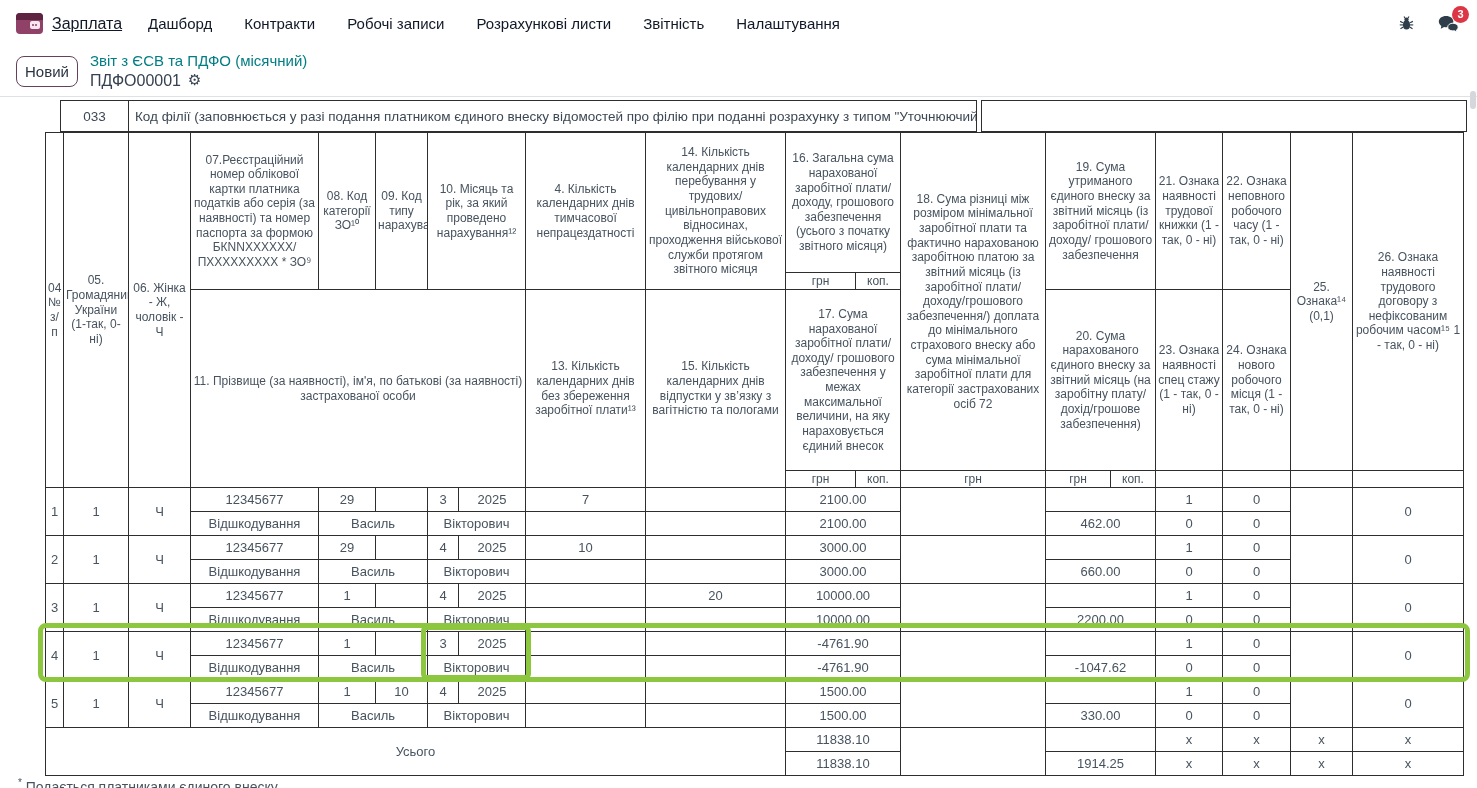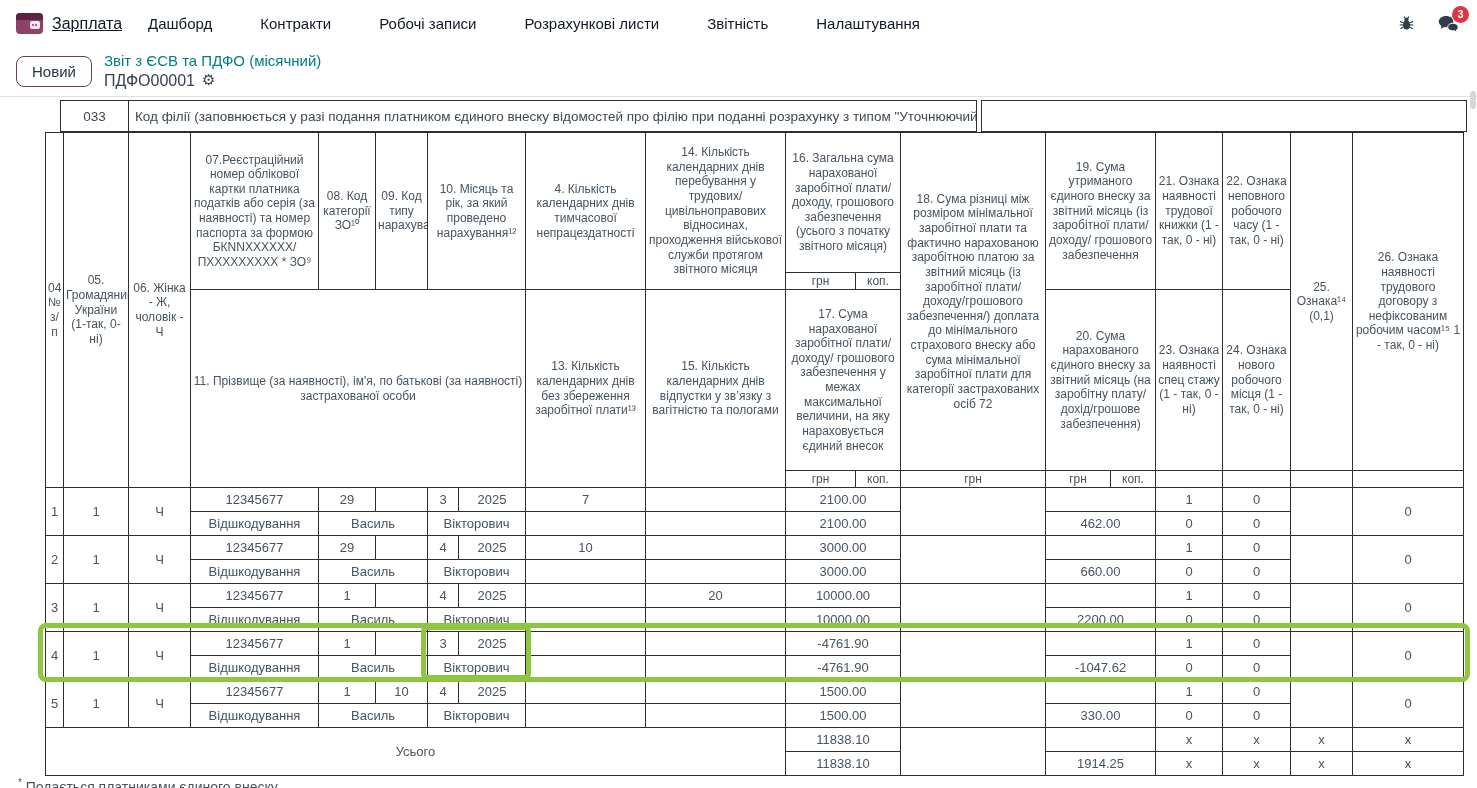--- a/index.html
+++ b/index.html
@@ -9,29 +9,29 @@
     font-family:"Liberation Sans", sans-serif; color:#111827;
   }
   
   .navbar { height:47px; display:flex; align-items:center; padding:0 18px 0 16px; background:#fff; }
   .logo { width:27px; height:21px; border-radius:4px; background:#8f4168; position:relative; overflow:hidden; flex:0 0 auto; }
   .logo .band { position:absolute; top:0; left:0; right:0; height:7px; background:#5d2340; }
   .logo .chip { position:absolute; right:3px; top:8px; width:10px; height:8px; background:#f6e7ee; border-radius:2px; }
   .logo .chip i { position:absolute; top:3px; width:2px; height:2px; border-radius:50%; background:#8f4168; }
   .logo .chip i.d1 { left:2px; } .logo .chip i.d2 { left:5px; }
   .app-name { font-size:16px; margin:0 26px 0 9px; color:#111827;text-decoration:underline; }
-  .menu { display:flex; gap:48px; font-size:15px; color:#111827; }
+  .menu { display:flex; gap:32px; font-size:15px; color:#111827; }
   .menu div { cursor:pointer; white-space:nowrap; }
   .nav-right { margin-left:auto; display:flex; align-items:center; gap:20px; }
   .icon-btn { position:relative; width:22px; height:22px; display:flex; align-items:center; justify-content:center; cursor:pointer; }
   .badge { position:absolute; top:-7px; right:-10px; min-width:17px; height:17px; border-radius:9px; background:#dc3545; color:#fff;
            font-size:11px; display:flex; align-items:center; justify-content:center; padding:0 4px; font-weight:bold; }
   
   .crumb-bar { height:50px; border-bottom:1px solid #dee2e6; display:flex; align-items:center; padding:0 16px; }
-  .new-btn { border:1px solid #66415c; border-radius:8px; background:#fff; padding:6px 15px; font-size:15px; color:#2b3442; cursor:pointer; }
+  .new-btn { border:1px solid #66415c; border-radius:8px; background:#fff; padding:6px 8px; font-size:15px; color:#2b3442; cursor:pointer; }
   .title-block { margin-left:12px; line-height:1.3; }
   .report-title { color:#017e84; font-size:15px; font-weight:400; }
   .record-line { color:#374151; font-size:16px; display:flex; align-items:center; gap:7px; }
   .gear { font-family:"DejaVu Sans", sans-serif; font-size:15px; color:#374151; cursor:pointer; }
   
   .content { position:relative; height:691px; }
   .row033 { position:absolute; left:60px; top:3px; display:flex; height:32px; font-size:13.5px; color:#3d4854; }
   .row033 > div { border:1px solid #2e2e2e; display:flex; align-items:center; }
   .r033-code { width:68px; justify-content:center; border-right:none !important; }
   .r033-label { width:849px; padding:0 6px; white-space:nowrap; overflow:hidden; }

